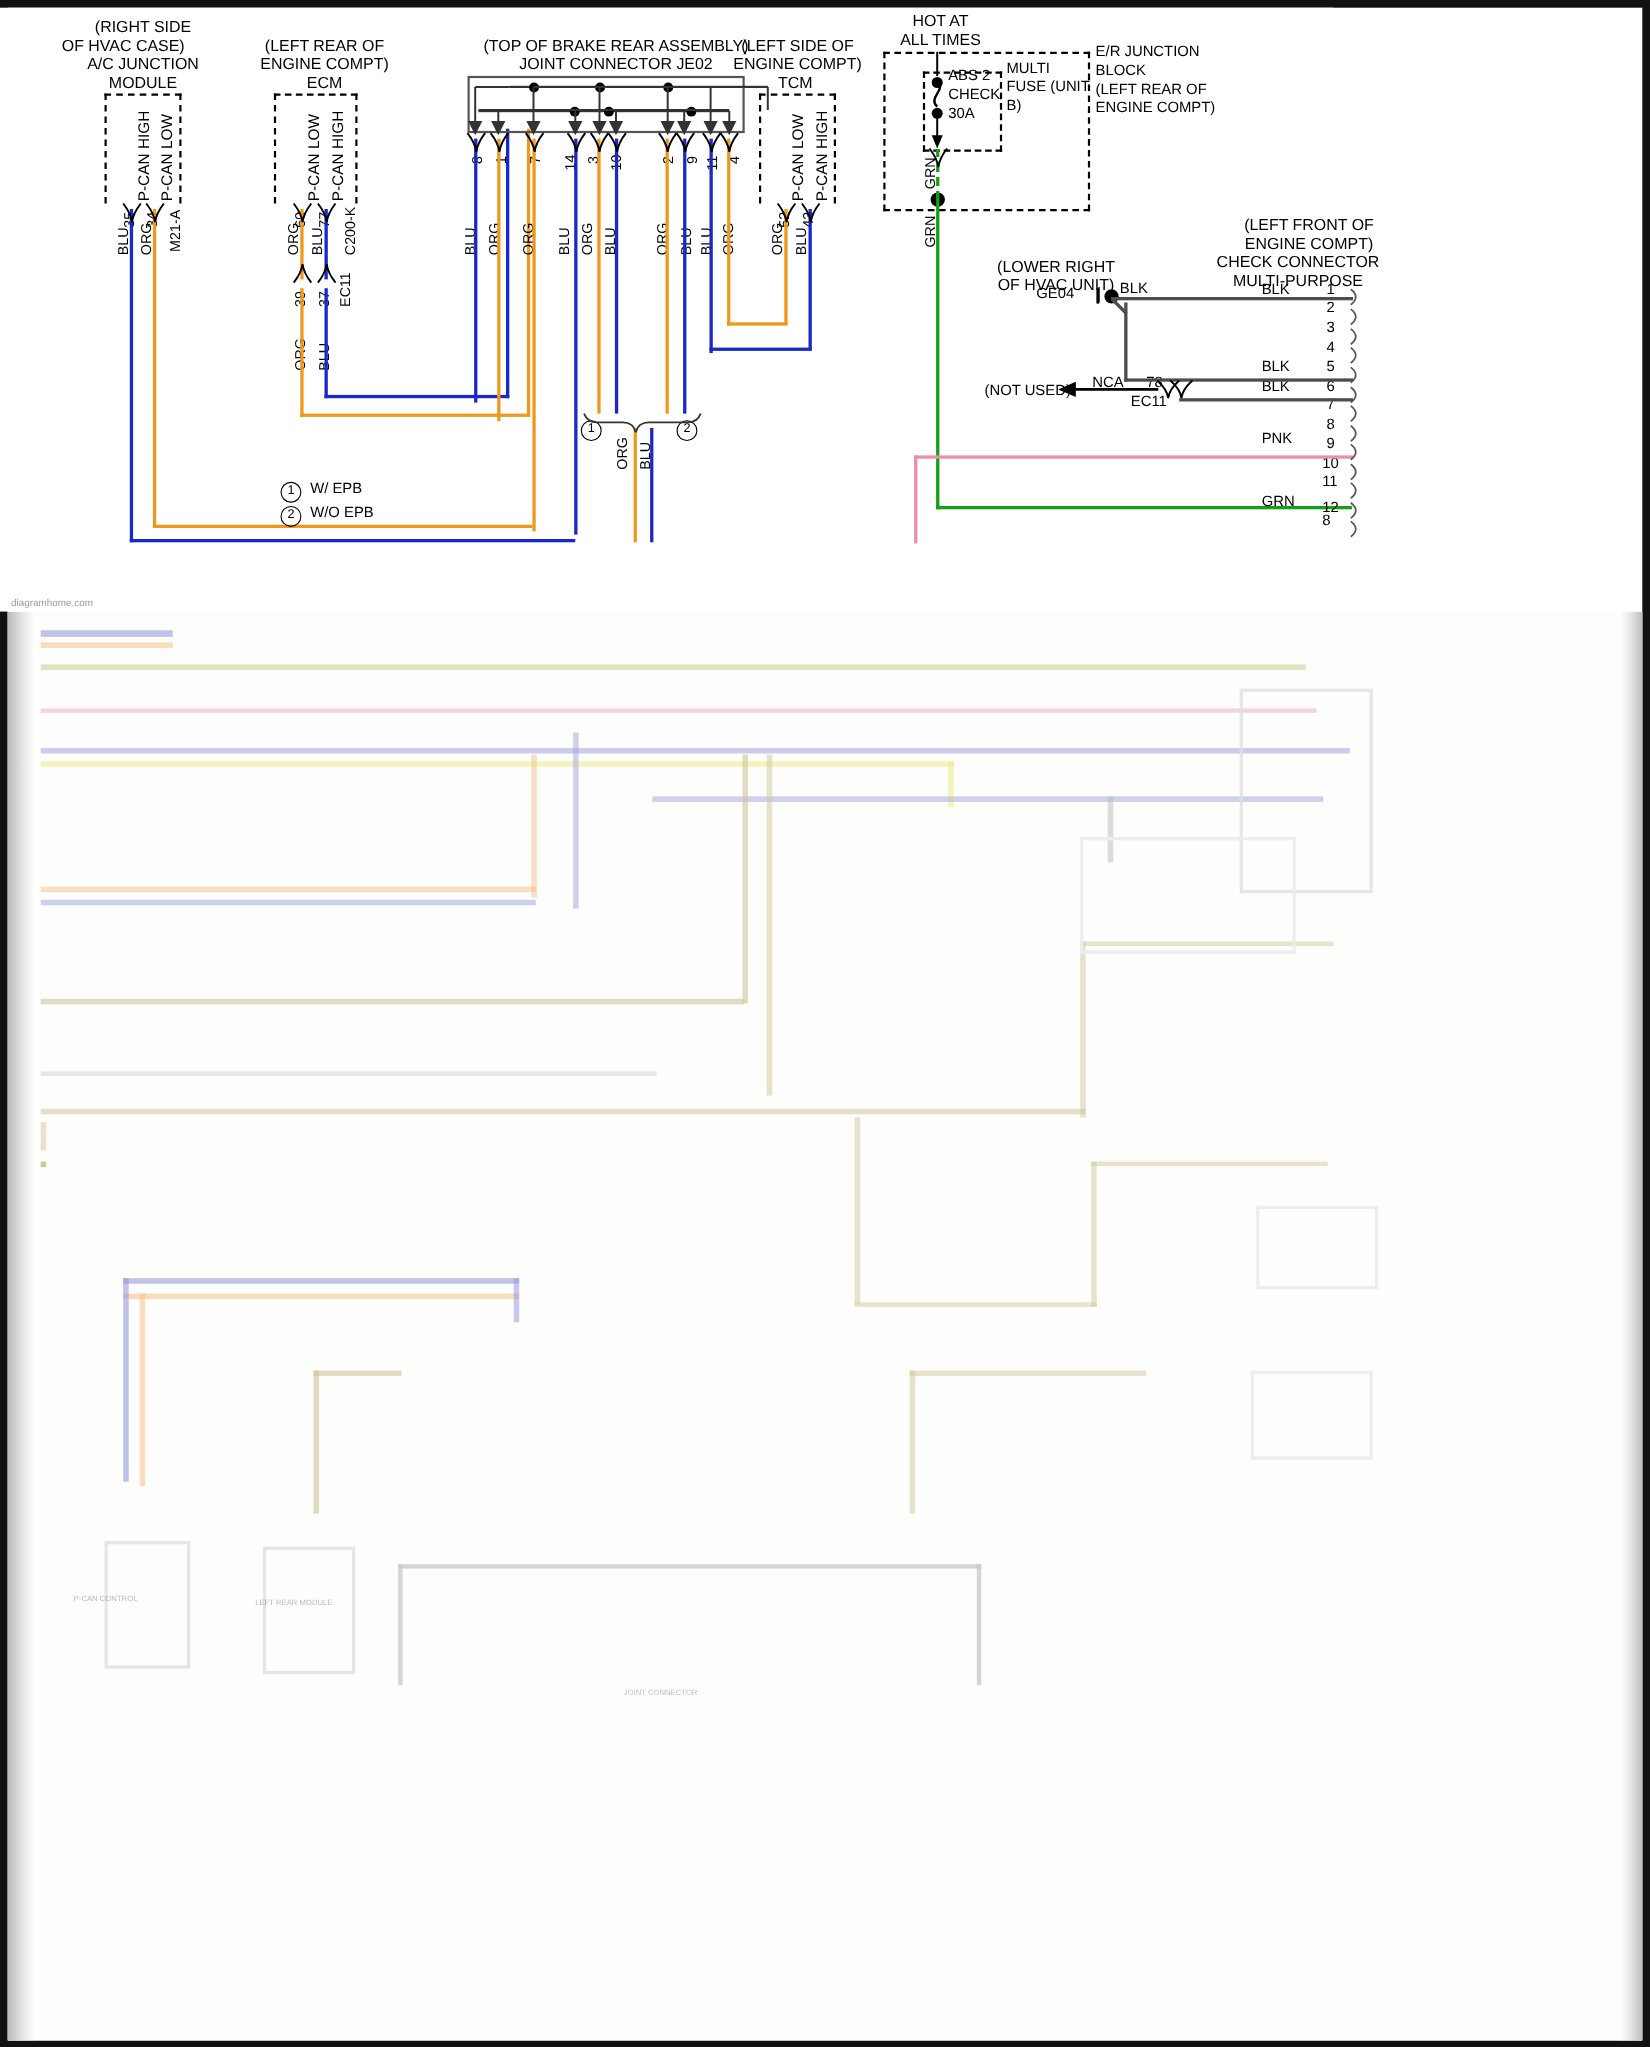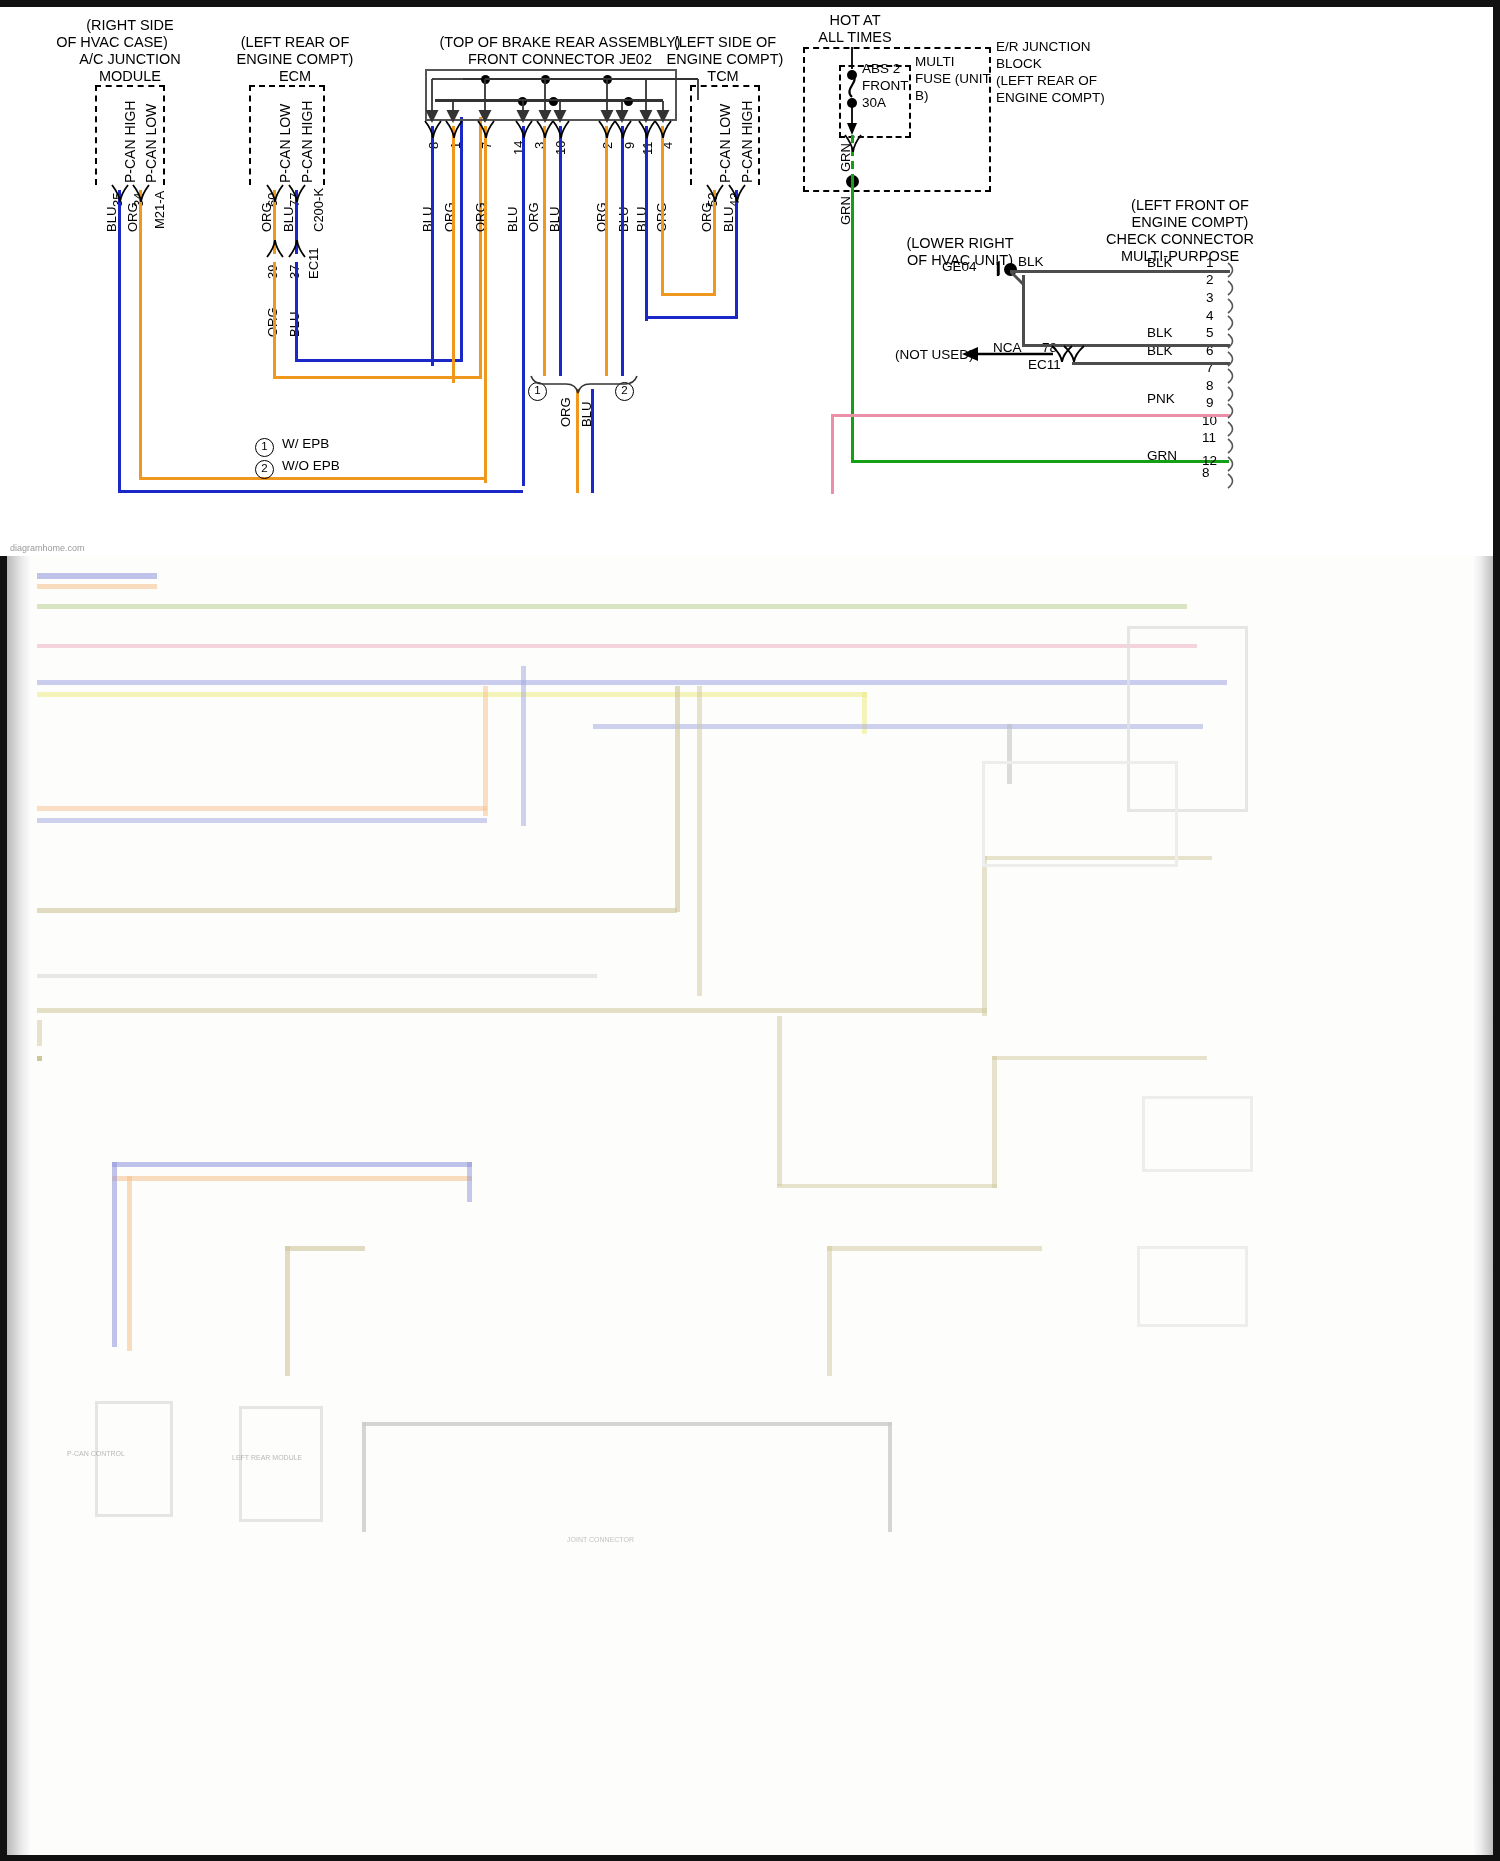--- a/index.html
+++ b/index.html
@@ -163,21 +163,21 @@
     <div class="wire org" style="left:273px;top:183px;width:3px;height:64px;"></div>
     <div class="wire org" style="left:273px;top:255px;width:3px;height:117px;"></div>
     <div class="wire org" style="left:273px;top:369px;width:209px;height:3px;"></div>
     <div class="wire blu" style="left:295px;top:183px;width:3px;height:64px;"></div>
     <div class="wire blu" style="left:295px;top:255px;width:3px;height:100px;"></div>
     <div class="wire blu" style="left:295px;top:352px;width:168px;height:3px;"></div>
     <div class="wire blu" style="left:460px;top:110px;width:3px;height:245px;"></div>
     <div class="wire org" style="left:479px;top:110px;width:3px;height:262px;"></div>
 
     <div class="t c" style="left:420px;top:27px;width:280px;">(TOP OF BRAKE REAR ASSEMBLY)</div>
-    <div class="t c" style="left:450px;top:44px;width:220px;">FRONT CONNECTOR JE02</div>
+    <div class="t c" style="left:450px;top:44px;width:220px;">JOINT CONNECTOR JE02</div>
     <div class="solid" style="left:425px;top:62px;width:252px;height:52px;"></div>
 
     <div class="wire dk" style="left:463px;top:71px;width:235px;height:2px;background:#333;"></div>
     <div class="wire dk" style="left:435px;top:93px;width:228px;height:2px;background:#333;"></div>
 
     <div class="dot" style="left:481px;top:68px;"></div>
     <div class="dot" style="left:541px;top:68px;"></div>
     <div class="dot" style="left:603px;top:68px;"></div>
     <div class="dot" style="left:518px;top:90px;"></div>
     <div class="dot" style="left:549px;top:90px;"></div>
@@ -240,21 +240,21 @@
     <div class="wire blu" style="left:735px;top:183px;width:3px;height:128px;"></div>
     <div class="wire blu" style="left:645px;top:309px;width:93px;height:3px;"></div>
 
     <div class="t c" style="left:800px;top:5px;width:110px;">HOT AT</div>
     <div class="t c" style="left:795px;top:22px;width:120px;">ALL TIMES</div>
 
     <div class="dash" style="left:803px;top:40px;width:188px;height:145px;"></div>
     <div class="dash" style="left:839px;top:58px;width:72px;height:73px;"></div>
 
     <div class="t sm" style="left:862px;top:54px;">ABS 2</div>
-    <div class="t sm" style="left:862px;top:71px;">FRONT</div>
+    <div class="t sm" style="left:862px;top:71px;">CHECK</div>
     <div class="t sm" style="left:862px;top:88px;">30A</div>
 
     <div class="t sm" style="left:915px;top:47px;">MULTI</div>
     <div class="t sm" style="left:915px;top:64px;">FUSE (UNIT</div>
     <div class="t sm" style="left:915px;top:81px;">B)</div>
 
     <div class="t sm" style="left:996px;top:32px;">E/R JUNCTION</div>
     <div class="t sm" style="left:996px;top:49px;">BLOCK</div>
     <div class="t sm" style="left:996px;top:66px;">(LEFT REAR OF</div>
     <div class="t sm" style="left:996px;top:83px;">ENGINE COMPT)</div>

